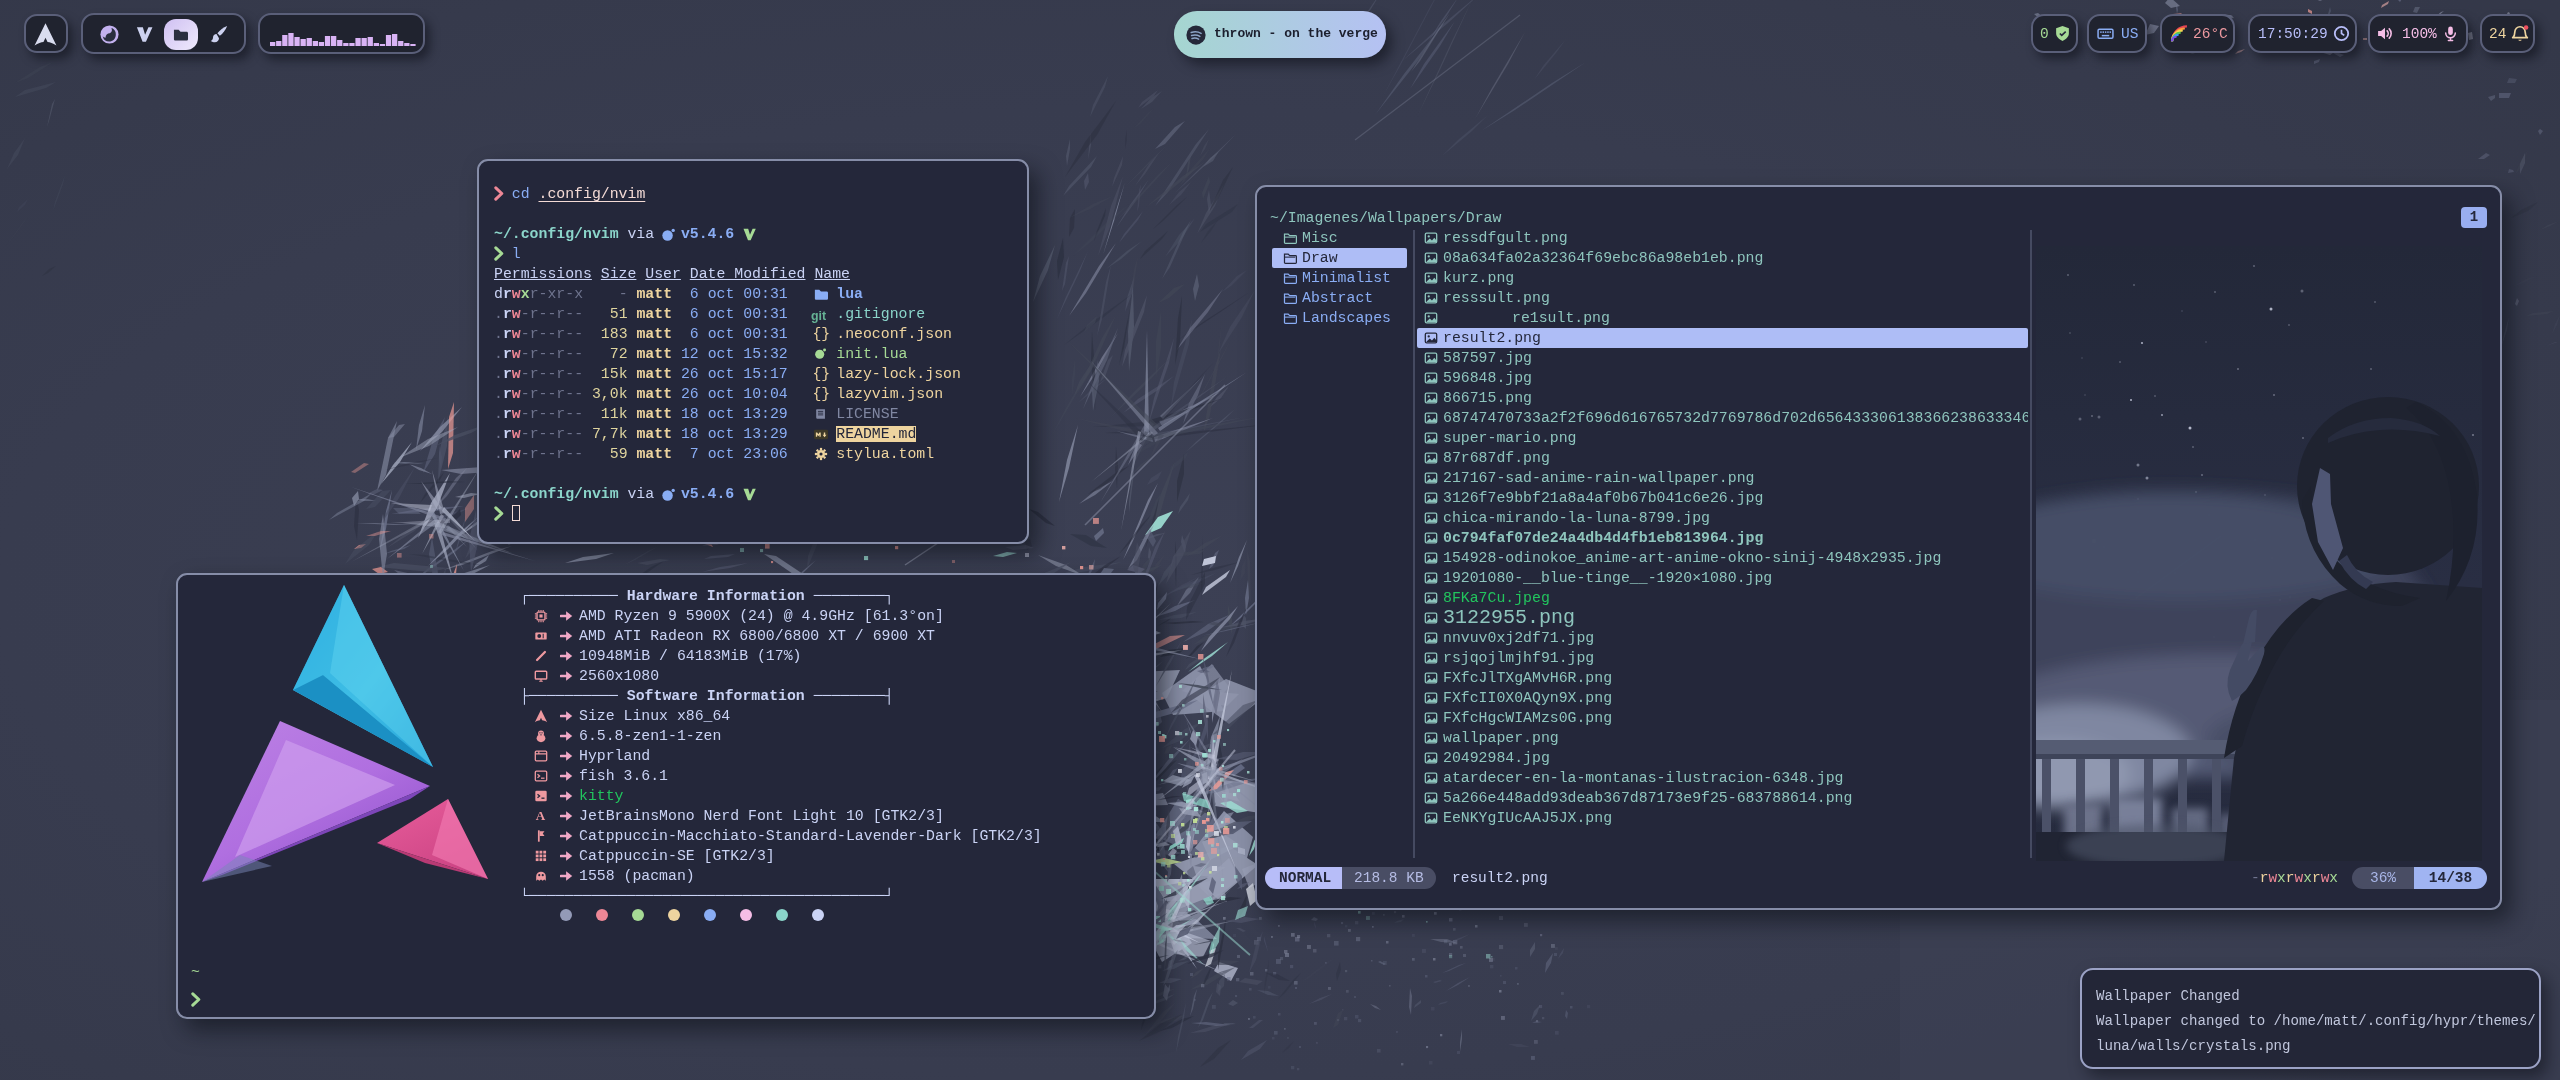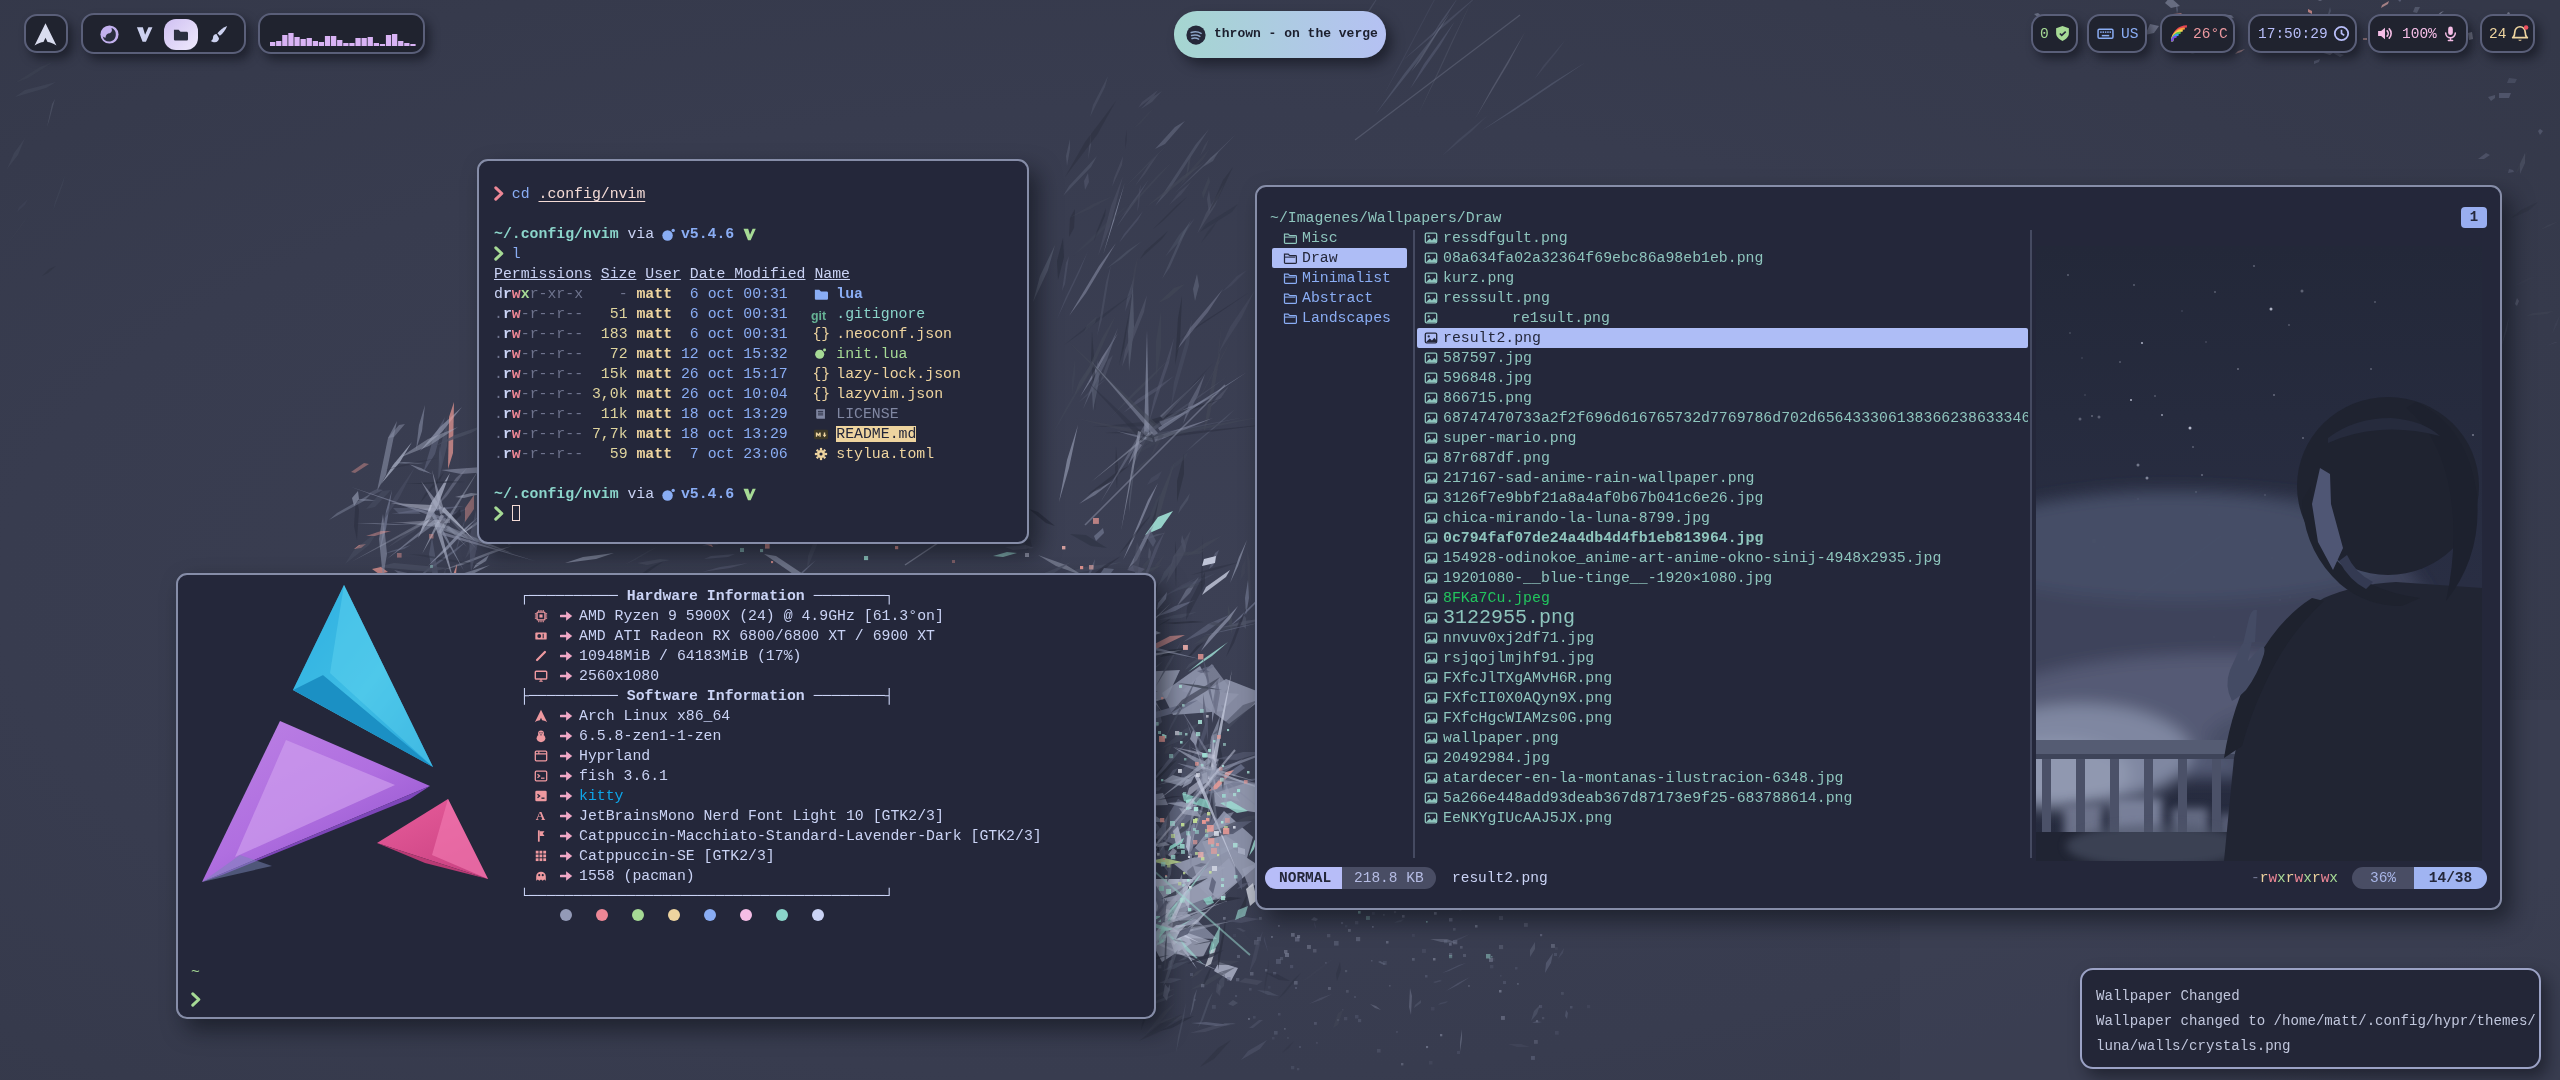--- a/index.html
+++ b/index.html
@@ -1315,21 +1315,21 @@
   </svg>
 <div style="position:absolute;left:579px;top:666px;white-space:pre;font-size:14.83px;line-height:20px;"><span style="color:#cad3f5;">2560x1080</span></div>
 <div style="position:absolute;left:520px;top:686px;white-space:pre;font-size:14.83px;line-height:20px;"><span style="color:#cad3f5;">├──────────</span><span style="color:#cad3f5;font-weight:bold;"> Software Information </span><span style="color:#cad3f5;">────────┤</span></div>
 <svg style="position:absolute;left:534px;top:709px" width="14" height="14" viewBox="0 0 16 16">
     <path d="M8 .8 L15 15 C12.7 13.6 10.8 12.9 9.3 12.8 L8 10 L6.7 12.8 C5.2 12.9 3.3 13.6 1 15 Z" fill="#ee99a0"></path>
   </svg>
 <svg style="position:absolute;left:560px;top:709px" width="14" height="14" viewBox="0 0 16 16">
     <path d="M1 8h8" stroke="#f0a8c6" stroke-width="3" stroke-linecap="round"></path>
     <path d="M7 2.6L14 8l-7 5.4z" fill="#f0a8c6"></path>
   </svg>
-<div style="position:absolute;left:579px;top:706px;white-space:pre;font-size:14.83px;line-height:20px;"><span style="color:#cad3f5;">Arch Linux x86_64</span></div>
+<div style="position:absolute;left:579px;top:706px;white-space:pre;font-size:14.83px;line-height:20px;"><span style="color:#cad3f5;">Size Linux x86_64</span></div>
 <svg style="position:absolute;left:534px;top:729px" width="14" height="14" viewBox="0 0 16 16">
     <ellipse cx="8" cy="10.5" rx="5" ry="4.5" fill="#ee99a0"></ellipse>
     <circle cx="8" cy="5" r="3.4" fill="#ee99a0"></circle>
     <circle cx="6.8" cy="4.4" r=".8" fill="#24273a"></circle>
     <circle cx="9.2" cy="4.4" r=".8" fill="#24273a"></circle>
     <path d="M6.8 6.3h2.4L8 7.6z" fill="#24273a"></path>
   </svg>
 <svg style="position:absolute;left:560px;top:729px" width="14" height="14" viewBox="0 0 16 16">
     <path d="M1 8h8" stroke="#f0a8c6" stroke-width="3" stroke-linecap="round"></path>
     <path d="M7 2.6L14 8l-7 5.4z" fill="#f0a8c6"></path>
@@ -1356,21 +1356,21 @@
 <div style="position:absolute;left:579px;top:766px;white-space:pre;font-size:14.83px;line-height:20px;"><span style="color:#cad3f5;">fish 3.6.1</span></div>
 <svg style="position:absolute;left:534px;top:789px" width="14" height="14" viewBox="0 0 16 16">
     <rect x="1.5" y="2" width="13" height="12" rx="1.5" fill="#ee99a0"></rect>
     <path d="M4 6l2.4 2L4 10" fill="none" stroke="#24273a" stroke-width="1.5"></path>
     <path d="M8.5 10.5h3.5" stroke="#24273a" stroke-width="1.5"></path>
   </svg>
 <svg style="position:absolute;left:560px;top:789px" width="14" height="14" viewBox="0 0 16 16">
     <path d="M1 8h8" stroke="#f0a8c6" stroke-width="3" stroke-linecap="round"></path>
     <path d="M7 2.6L14 8l-7 5.4z" fill="#f0a8c6"></path>
   </svg>
-<div style="position:absolute;left:579px;top:786px;white-space:pre;font-size:14.83px;line-height:20px;"><span style="color:#0ea5e9;">kitty</span></div>
+<div style="position:absolute;left:579px;top:786px;white-space:pre;font-size:14.83px;line-height:20px;"><span style="color:#22c55e;">kitty</span></div>
 <svg style="position:absolute;left:534px;top:809px" width="14" height="14" viewBox="0 0 16 16">
     <text x="2" y="13" font-family="Liberation Serif" font-weight="bold" font-size="15" fill="#ee99a0">A</text>
   </svg>
 <svg style="position:absolute;left:560px;top:809px" width="14" height="14" viewBox="0 0 16 16">
     <path d="M1 8h8" stroke="#f0a8c6" stroke-width="3" stroke-linecap="round"></path>
     <path d="M7 2.6L14 8l-7 5.4z" fill="#f0a8c6"></path>
   </svg>
 <div style="position:absolute;left:579px;top:806px;white-space:pre;font-size:14.83px;line-height:20px;"><span style="color:#cad3f5;">JetBrainsMono Nerd Font Light 10 [GTK2/3]</span></div>
 <svg style="position:absolute;left:534px;top:829px" width="14" height="14" viewBox="0 0 16 16">
     <path d="M4.5 1.5h2v13h-2z" fill="#ee99a0"></path>

